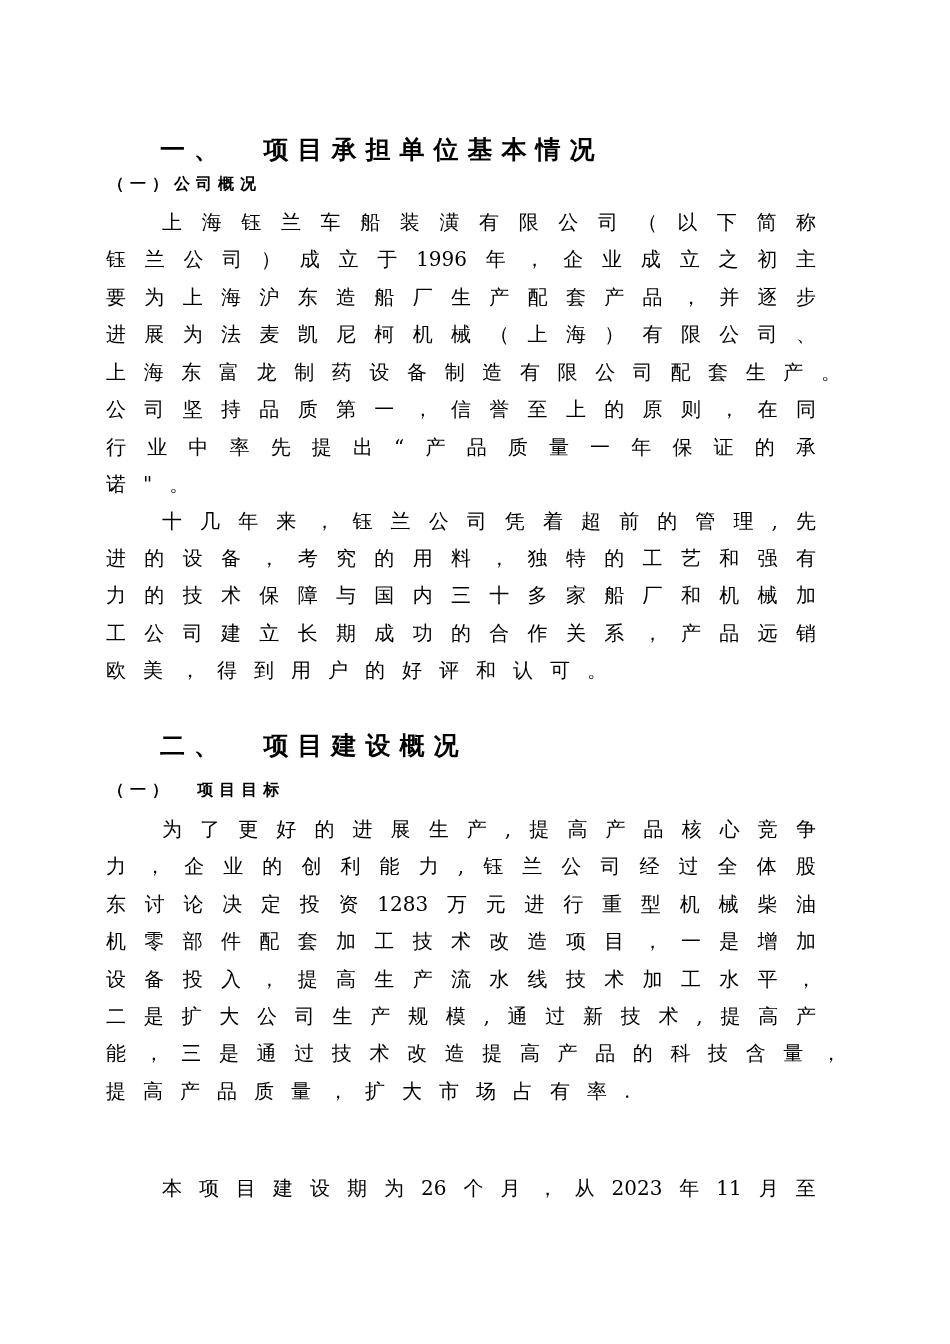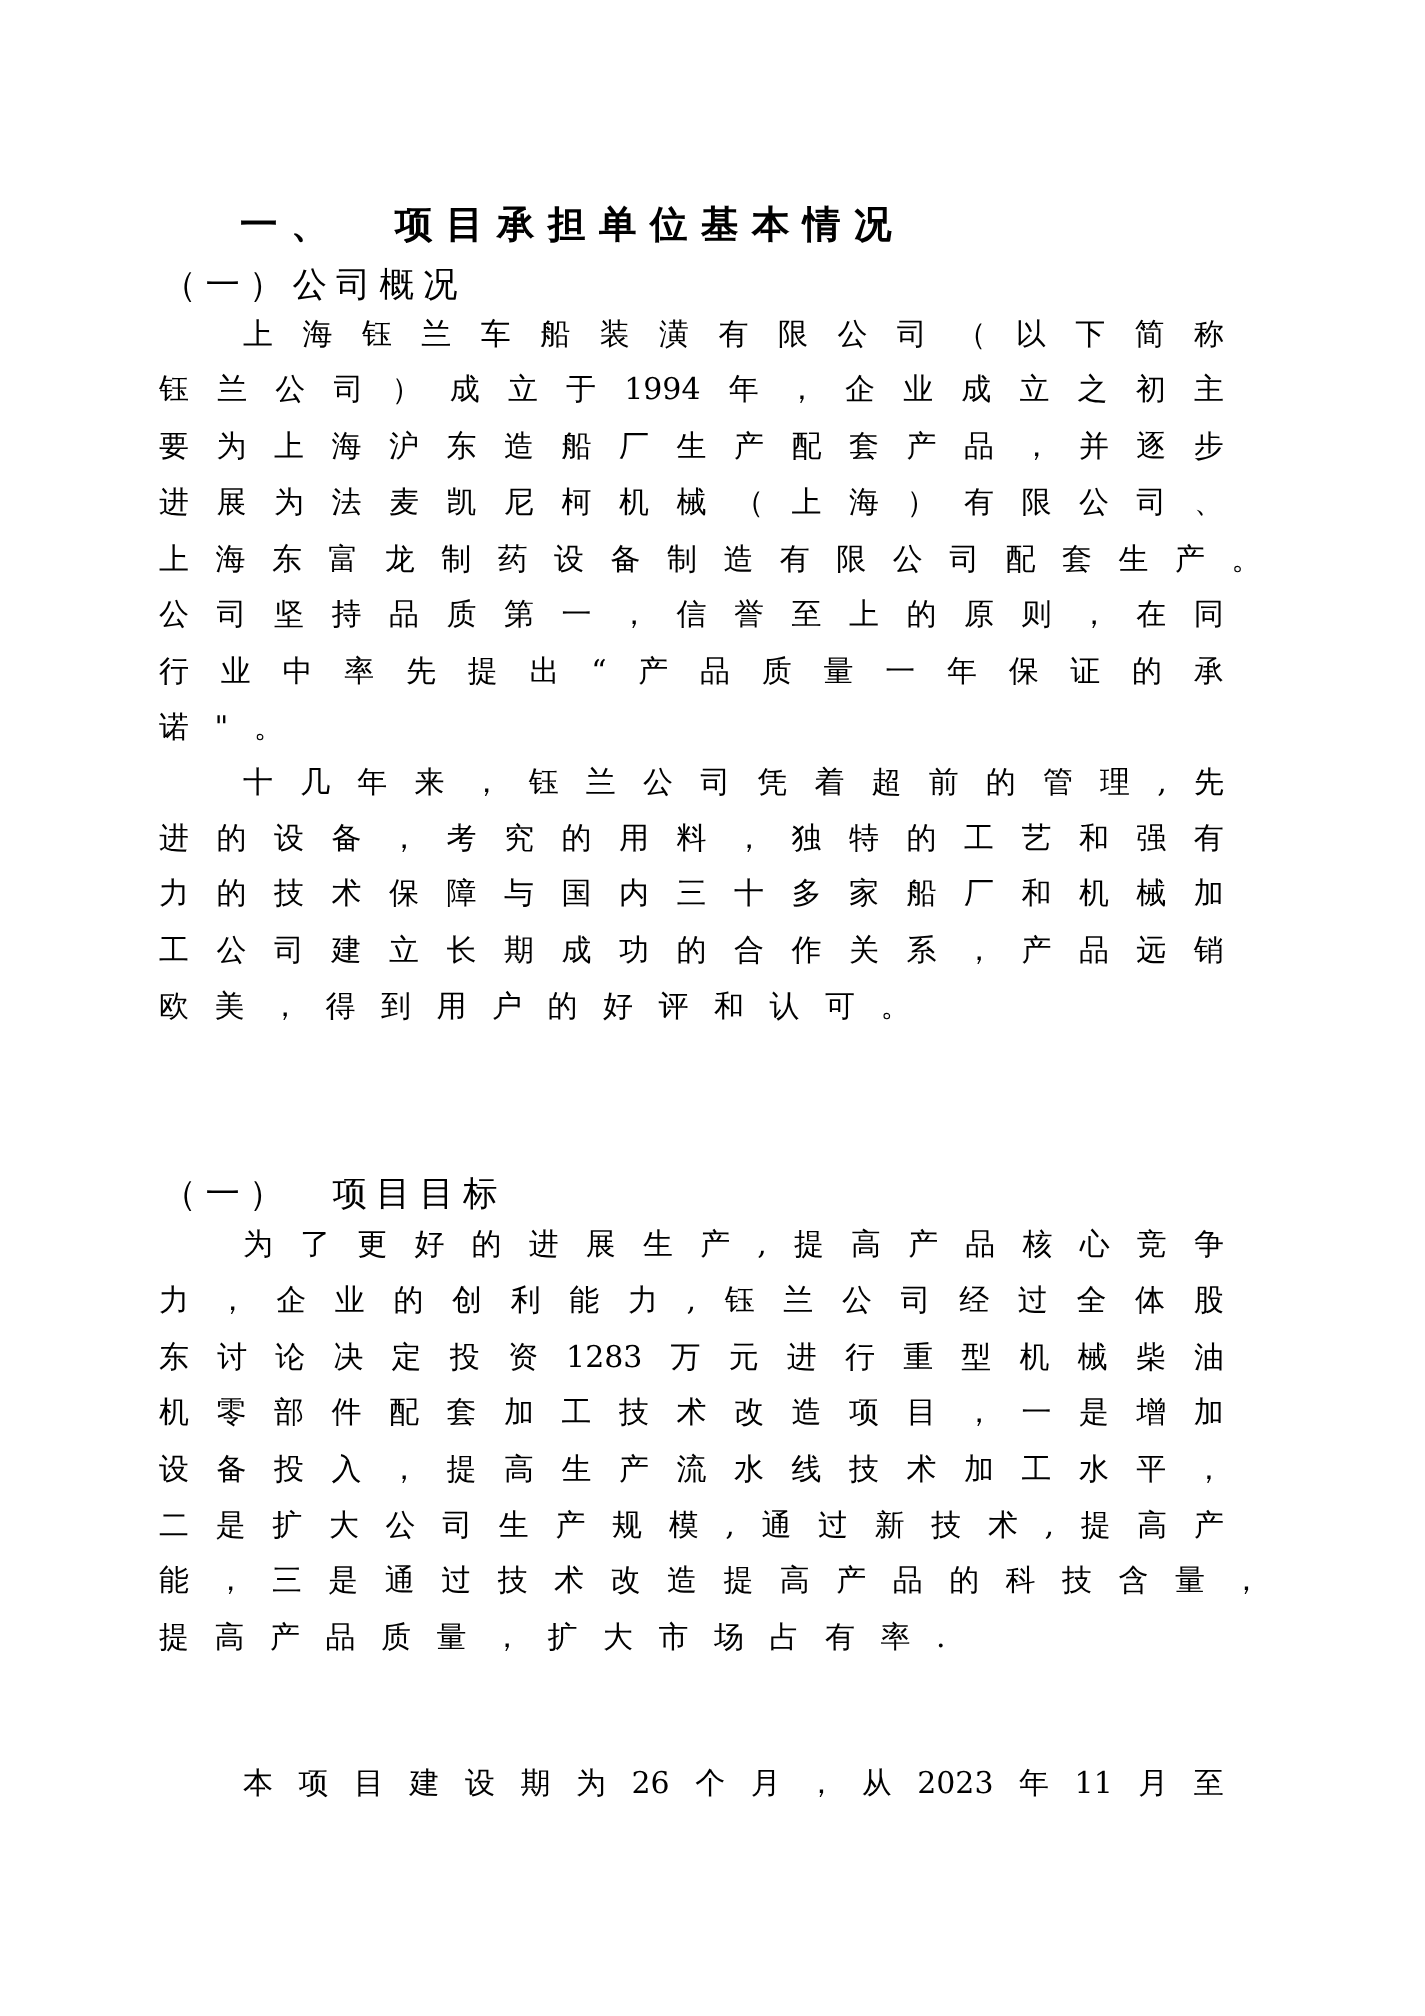--- a/index.html
+++ b/index.html
@@ -2,21 +2,21 @@
 <html><head>
   <meta charset="utf-8">
   <style>
     html, body { margin: 0; padding: 0; background: #ffffff; }
     body { width: 950px; height: 1344px; position: relative; overflow: hidden;
            font-family: "DejaVu Serif", "Liberation Serif", serif; color: #000; }
     .page { position: absolute; left: 0; top: 0; width: 950px; height: 1344px; }
     .h1 { position: absolute; left: 160px; font-family: "DejaVu Sans", "Liberation Sans", sans-serif;
           font-weight: bold; font-size: 25px; letter-spacing: 9px; white-space: pre; }
     .h2 { position: absolute; left: 108px; font-family: "DejaVu Sans", "Liberation Sans", sans-serif;
-          font-weight: normal; font-size: 23px; letter-spacing: 6px; white-space: pre; }
+          font-weight: bold; font-size: 16px; letter-spacing: 6px; white-space: pre; }
     .line { position: absolute; left: 106px; width: 710px; font-size: 20px; height: 26px; line-height: 26px;
             text-align: justify; text-align-last: justify; white-space: nowrap; display: flex;
             justify-content: space-between; }
     .line.indent { left: 162px; width: 654px; }
     .line.short { text-align-last: left; justify-content: flex-start; }
     .line.short span.ch { margin-right: 17px; }
     .line.wide { width: 735px; }
     .line span.ch { display: inline-block; }
   </style>
 </head>
@@ -49,21 +49,21 @@
       </div>
     <div class="line" style="top:246px;">
         <span class="ch">钰</span>
         <span class="ch">兰</span>
         <span class="ch">公</span>
         <span class="ch">司</span>
         <span class="ch">）</span>
         <span class="ch">成</span>
         <span class="ch">立</span>
         <span class="ch">于</span>
-        <span class="ch">1994</span>
+        <span class="ch">1996</span>
         <span class="ch">年</span>
         <span class="ch">，</span>
         <span class="ch">企</span>
         <span class="ch">业</span>
         <span class="ch">成</span>
         <span class="ch">立</span>
         <span class="ch">之</span>
         <span class="ch">初</span>
         <span class="ch">主</span>
       </div>
@@ -274,20 +274,21 @@
         <span class="ch">的</span>
         <span class="ch">好</span>
         <span class="ch">评</span>
         <span class="ch">和</span>
         <span class="ch">认</span>
         <span class="ch">可</span>
         <span class="ch">。</span>
       </div>
   </div>
 
+  <div class="h1" style="top:729px;">二、  项目建设概况</div>
   <div class="h2" style="top:780px;">（一）  项目目标</div>
 
   <div>
     <div class="line indent" style="top:816px;">
         <span class="ch">为</span>
         <span class="ch">了</span>
         <span class="ch">更</span>
         <span class="ch">好</span>
         <span class="ch">的</span>
         <span class="ch">进</span>

